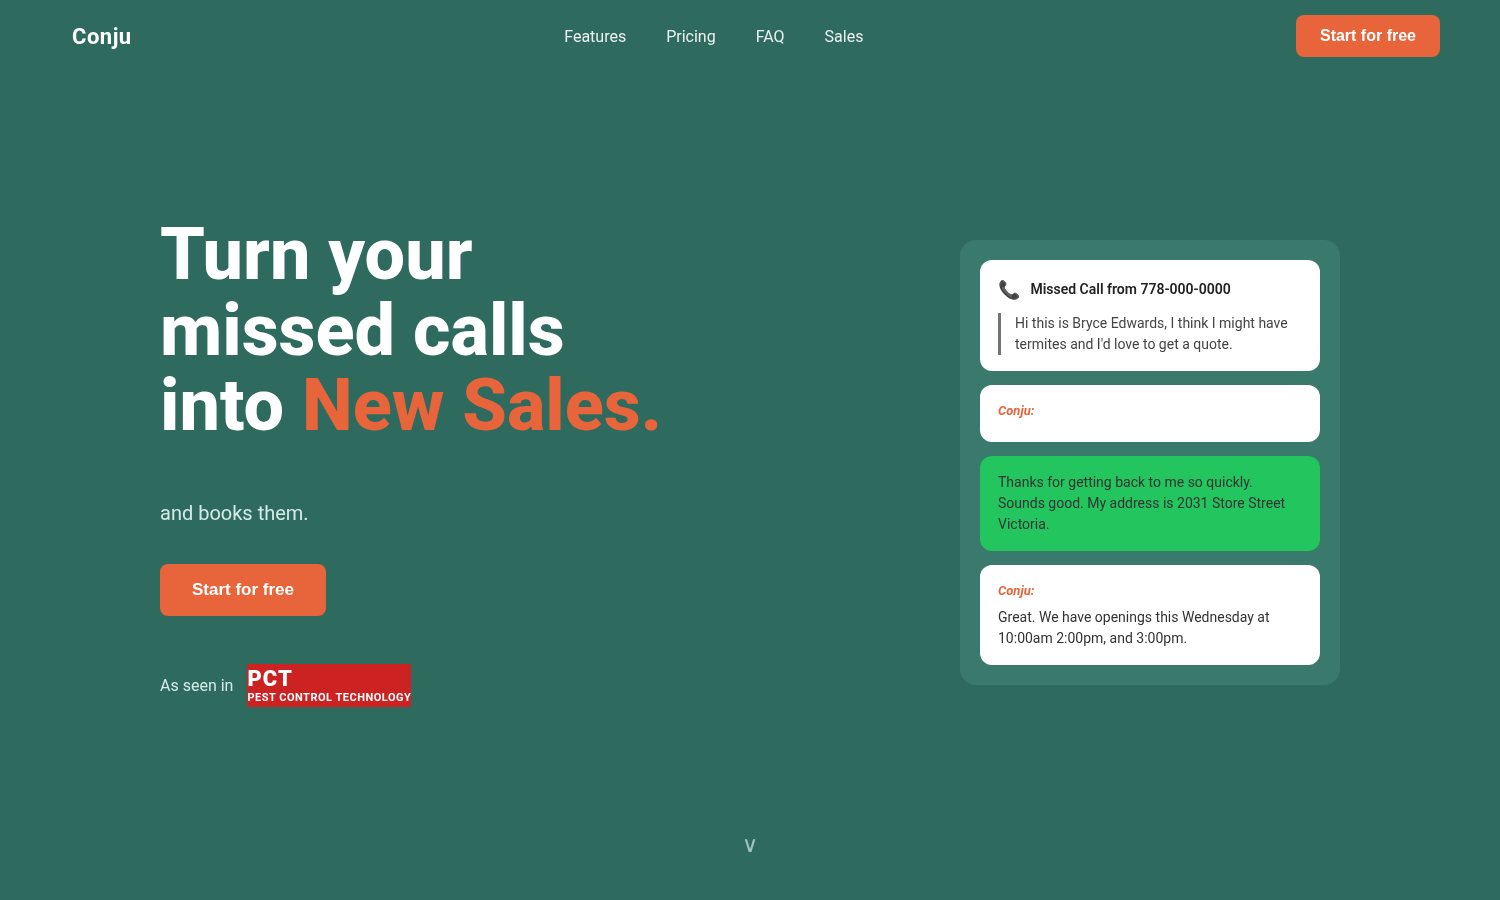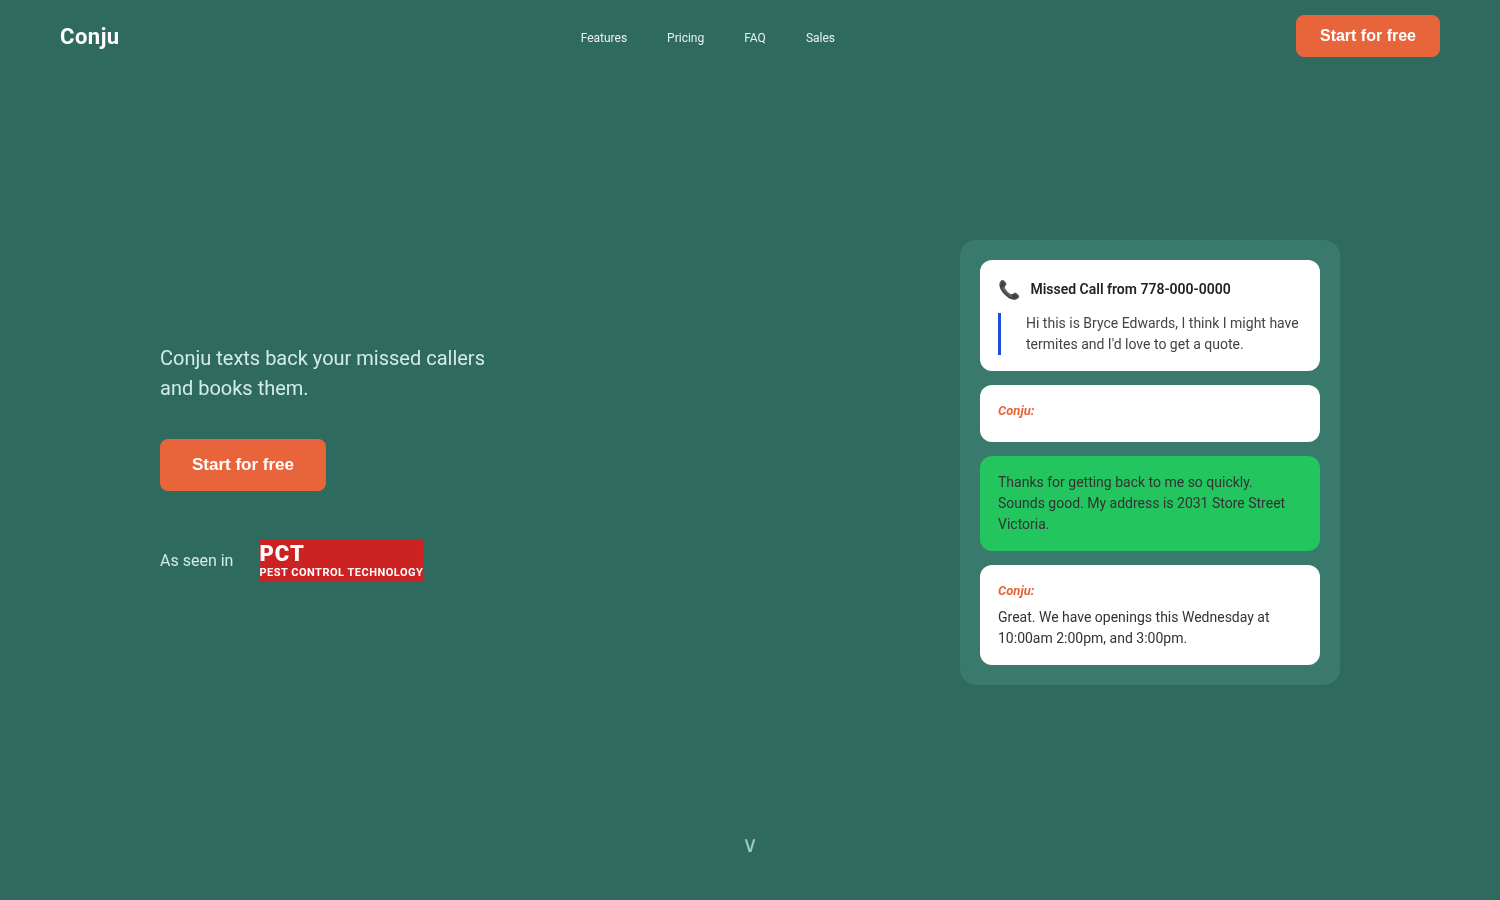--- a/index.html
+++ b/index.html
@@ -14,39 +14,40 @@
     }
 
     
     nav {
       display: flex;
       align-items: center;
       justify-content: space-between;
       padding: 0 60px;
       height: 72px;
       background-color: #2e6b5e;
+      margin-left: 12px;
     }
 
     .nav-logo {
       font-size: 22px;
       font-weight: 700;
       color: #fff;
       letter-spacing: 0.5px;
     }
 
     .nav-links {
       display: flex;
       gap: 40px;
       list-style: none;
     }
 
     .nav-links a {
       color: #fff;
       text-decoration: none;
-      font-size: 12px;
+      font-size: 16px;
       font-weight: 400;
       opacity: 0.9;
     }
 
     .nav-cta {
       background-color: #e8643a;
       color: #fff;
       border: none;
       border-radius: 8px;
       padding: 12px 24px;
@@ -96,21 +97,21 @@
       padding: 16px 32px;
       font-size: 17px;
       font-weight: 600;
       cursor: pointer;
       margin-bottom: 48px;
     }
 
     .as-seen-in {
       display: flex;
       align-items: center;
-      gap: 26px;
+      gap: 14px;
       color: #d4ebe5;
       font-size: 16px;
     }
 
     
     .pct-logo {
       display: flex;
       align-items: center;
       background: #cc2222;
       padding: 4px 0;
@@ -171,22 +172,22 @@
       font-size: 14px;
       color: #222;
     }
 
     .call-icon {
       color: #e8643a;
       font-size: 18px;
     }
 
     .missed-call-message {
-      border-left: 3px solid #1d4ed8;
-      padding-left: 25px;
+      border-left: 3px solid #737373;
+      padding-left: 14px;
       color: #444;
       font-size: 14px;
       line-height: 1.5;
     }
 
     .chat-bubble.conju {
       background: #fff;
     }
 
     .conju-label {
@@ -220,22 +221,27 @@
     <li><a href="#">Features</a></li>
     <li><a href="#">Pricing</a></li>
     <li><a href="#">FAQ</a></li>
     <li><a href="#">Sales</a></li>
   </ul>
   <button class="nav-cta">Start for free</button>
 </nav>
 
 <section class="hero">
   <div class="hero-left">
+    <h1 class="hero-headline">
+      <span>Turn your</span><br>
+      <span>missed calls</span><br>
+      <span>into </span><span class="highlight">New Sales.</span>
+    </h1>
     <p class="hero-sub">
-      <span>Conju texts back your missed callers</span><br>
+      <br>
       <span>and books them.</span>
     </p>
     <button class="hero-cta">Start for free</button>
 
     <div class="as-seen-in">
       <span>As seen in</span>
       <div class="pct-logo">
         <div>
           <span>PCT</span>
           <span class="pct-sub">PEST CONTROL TECHNOLOGY</span>

